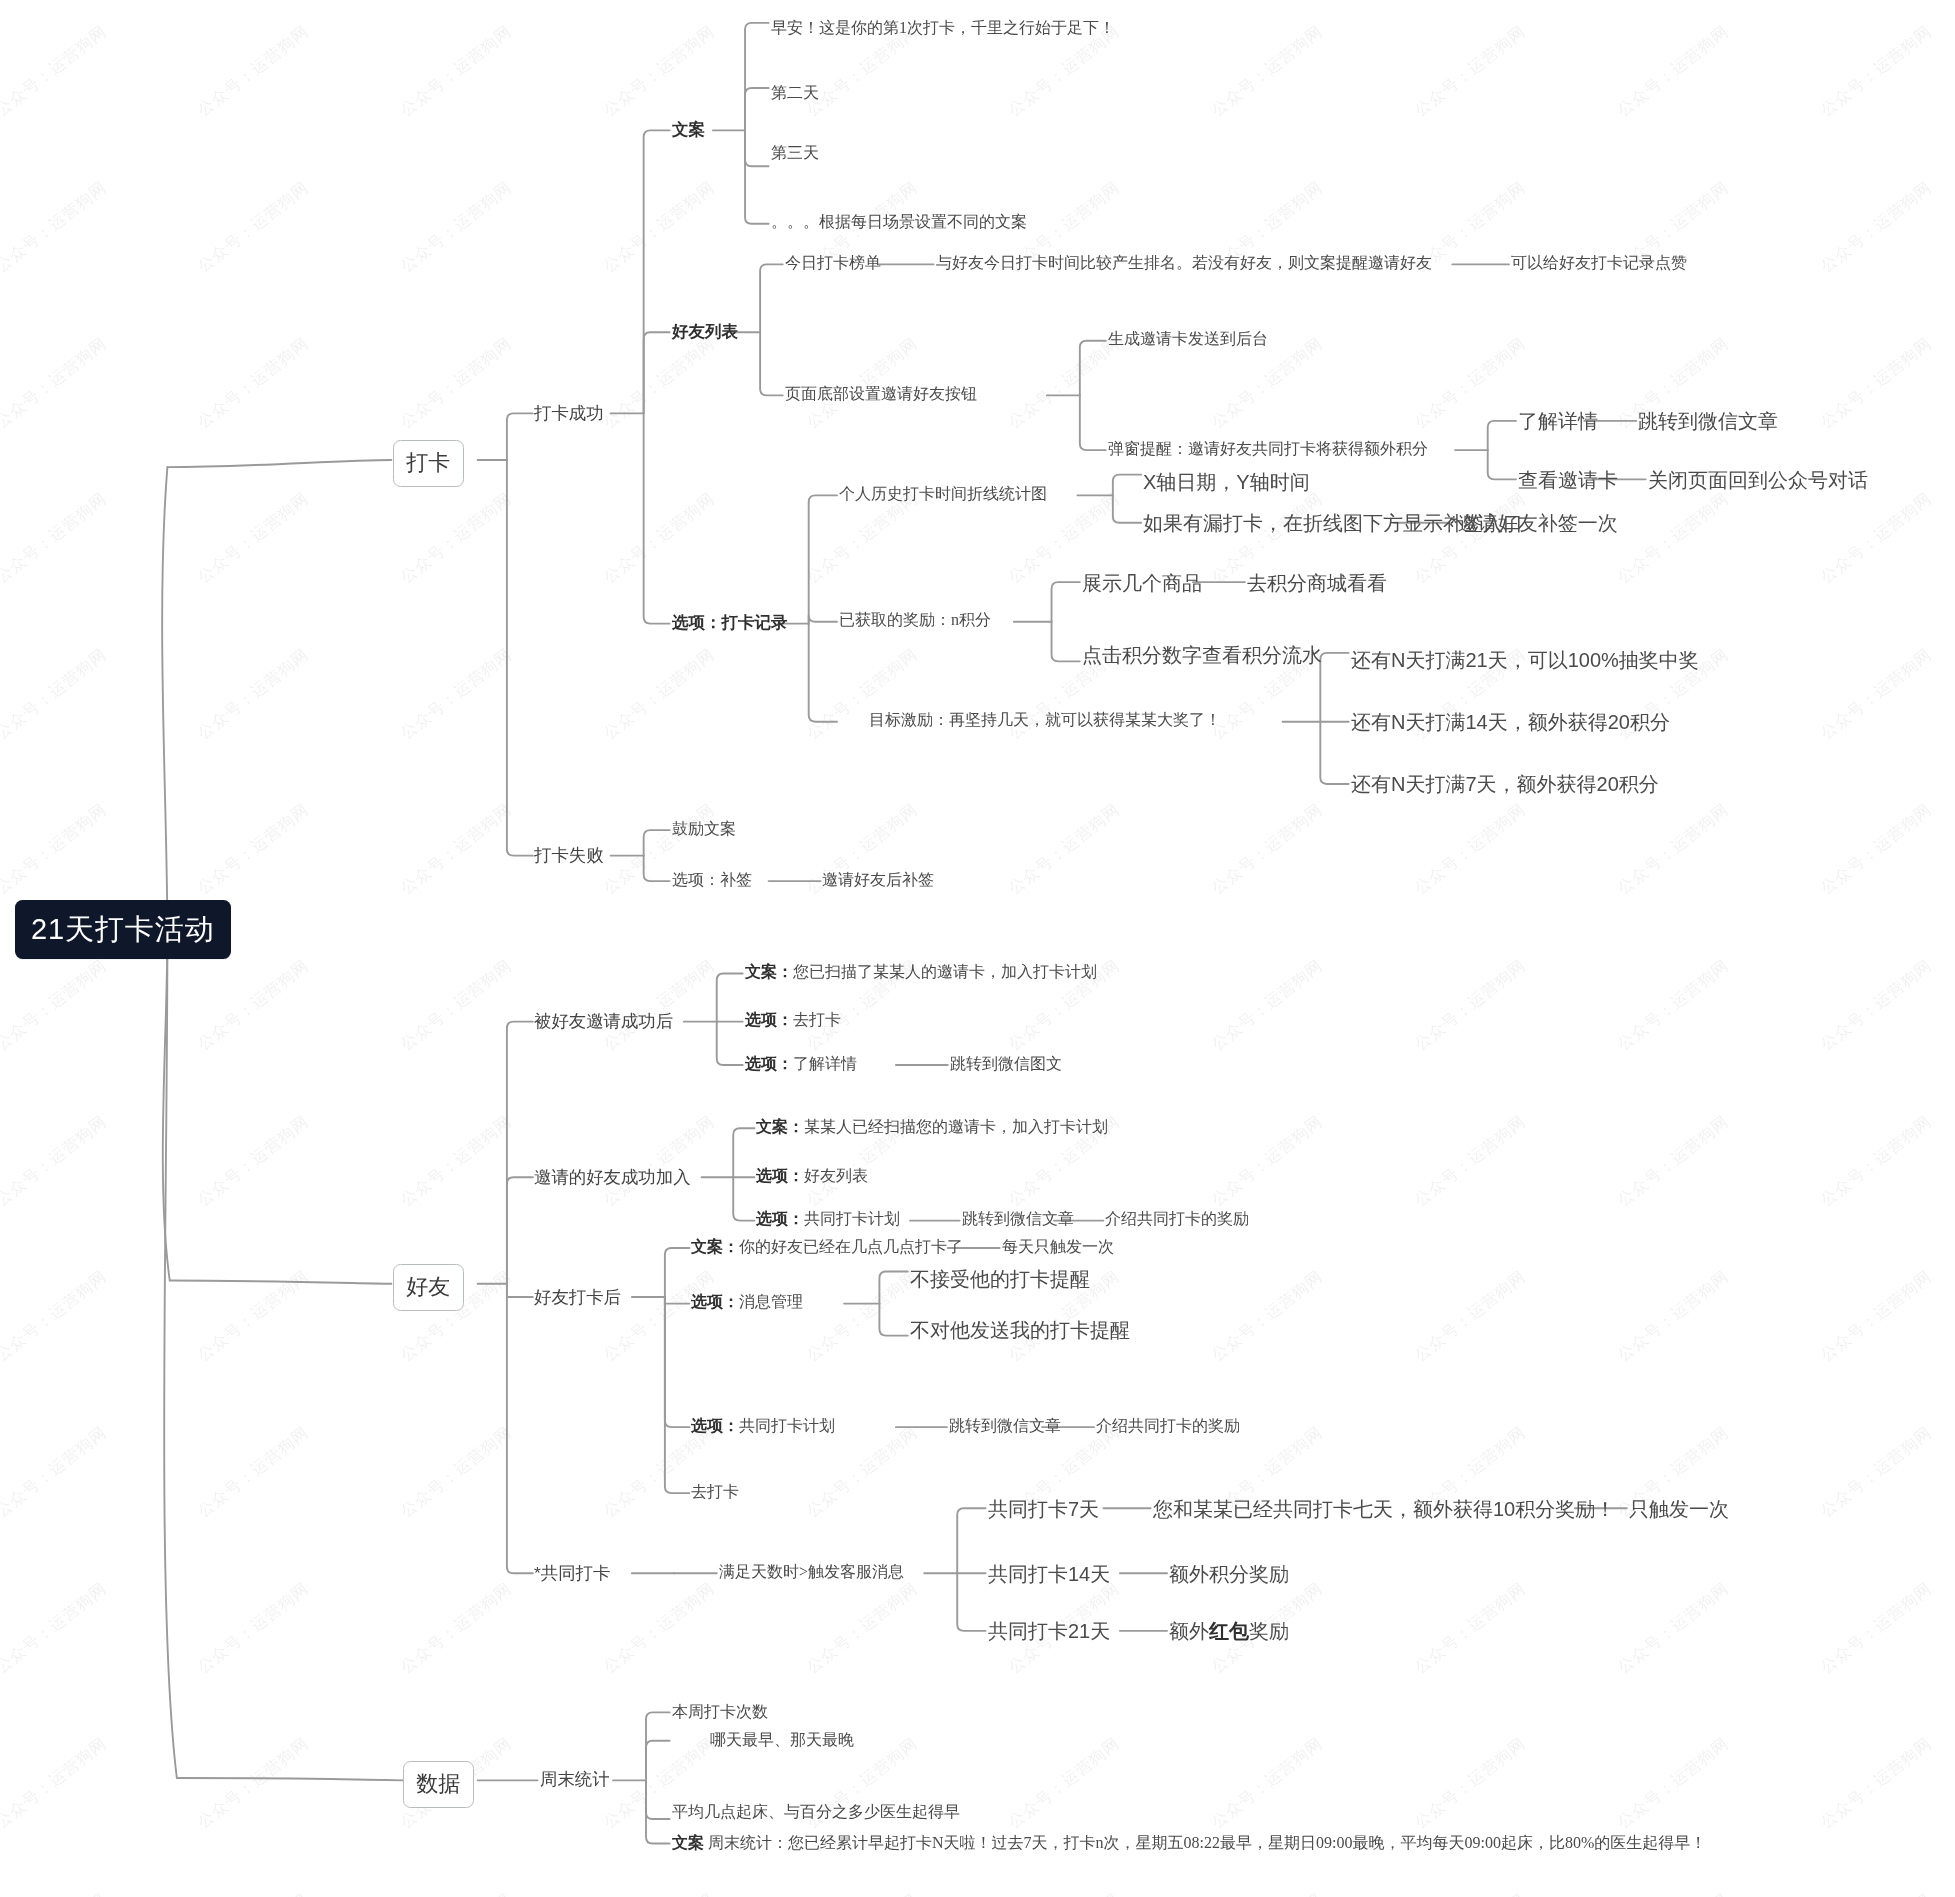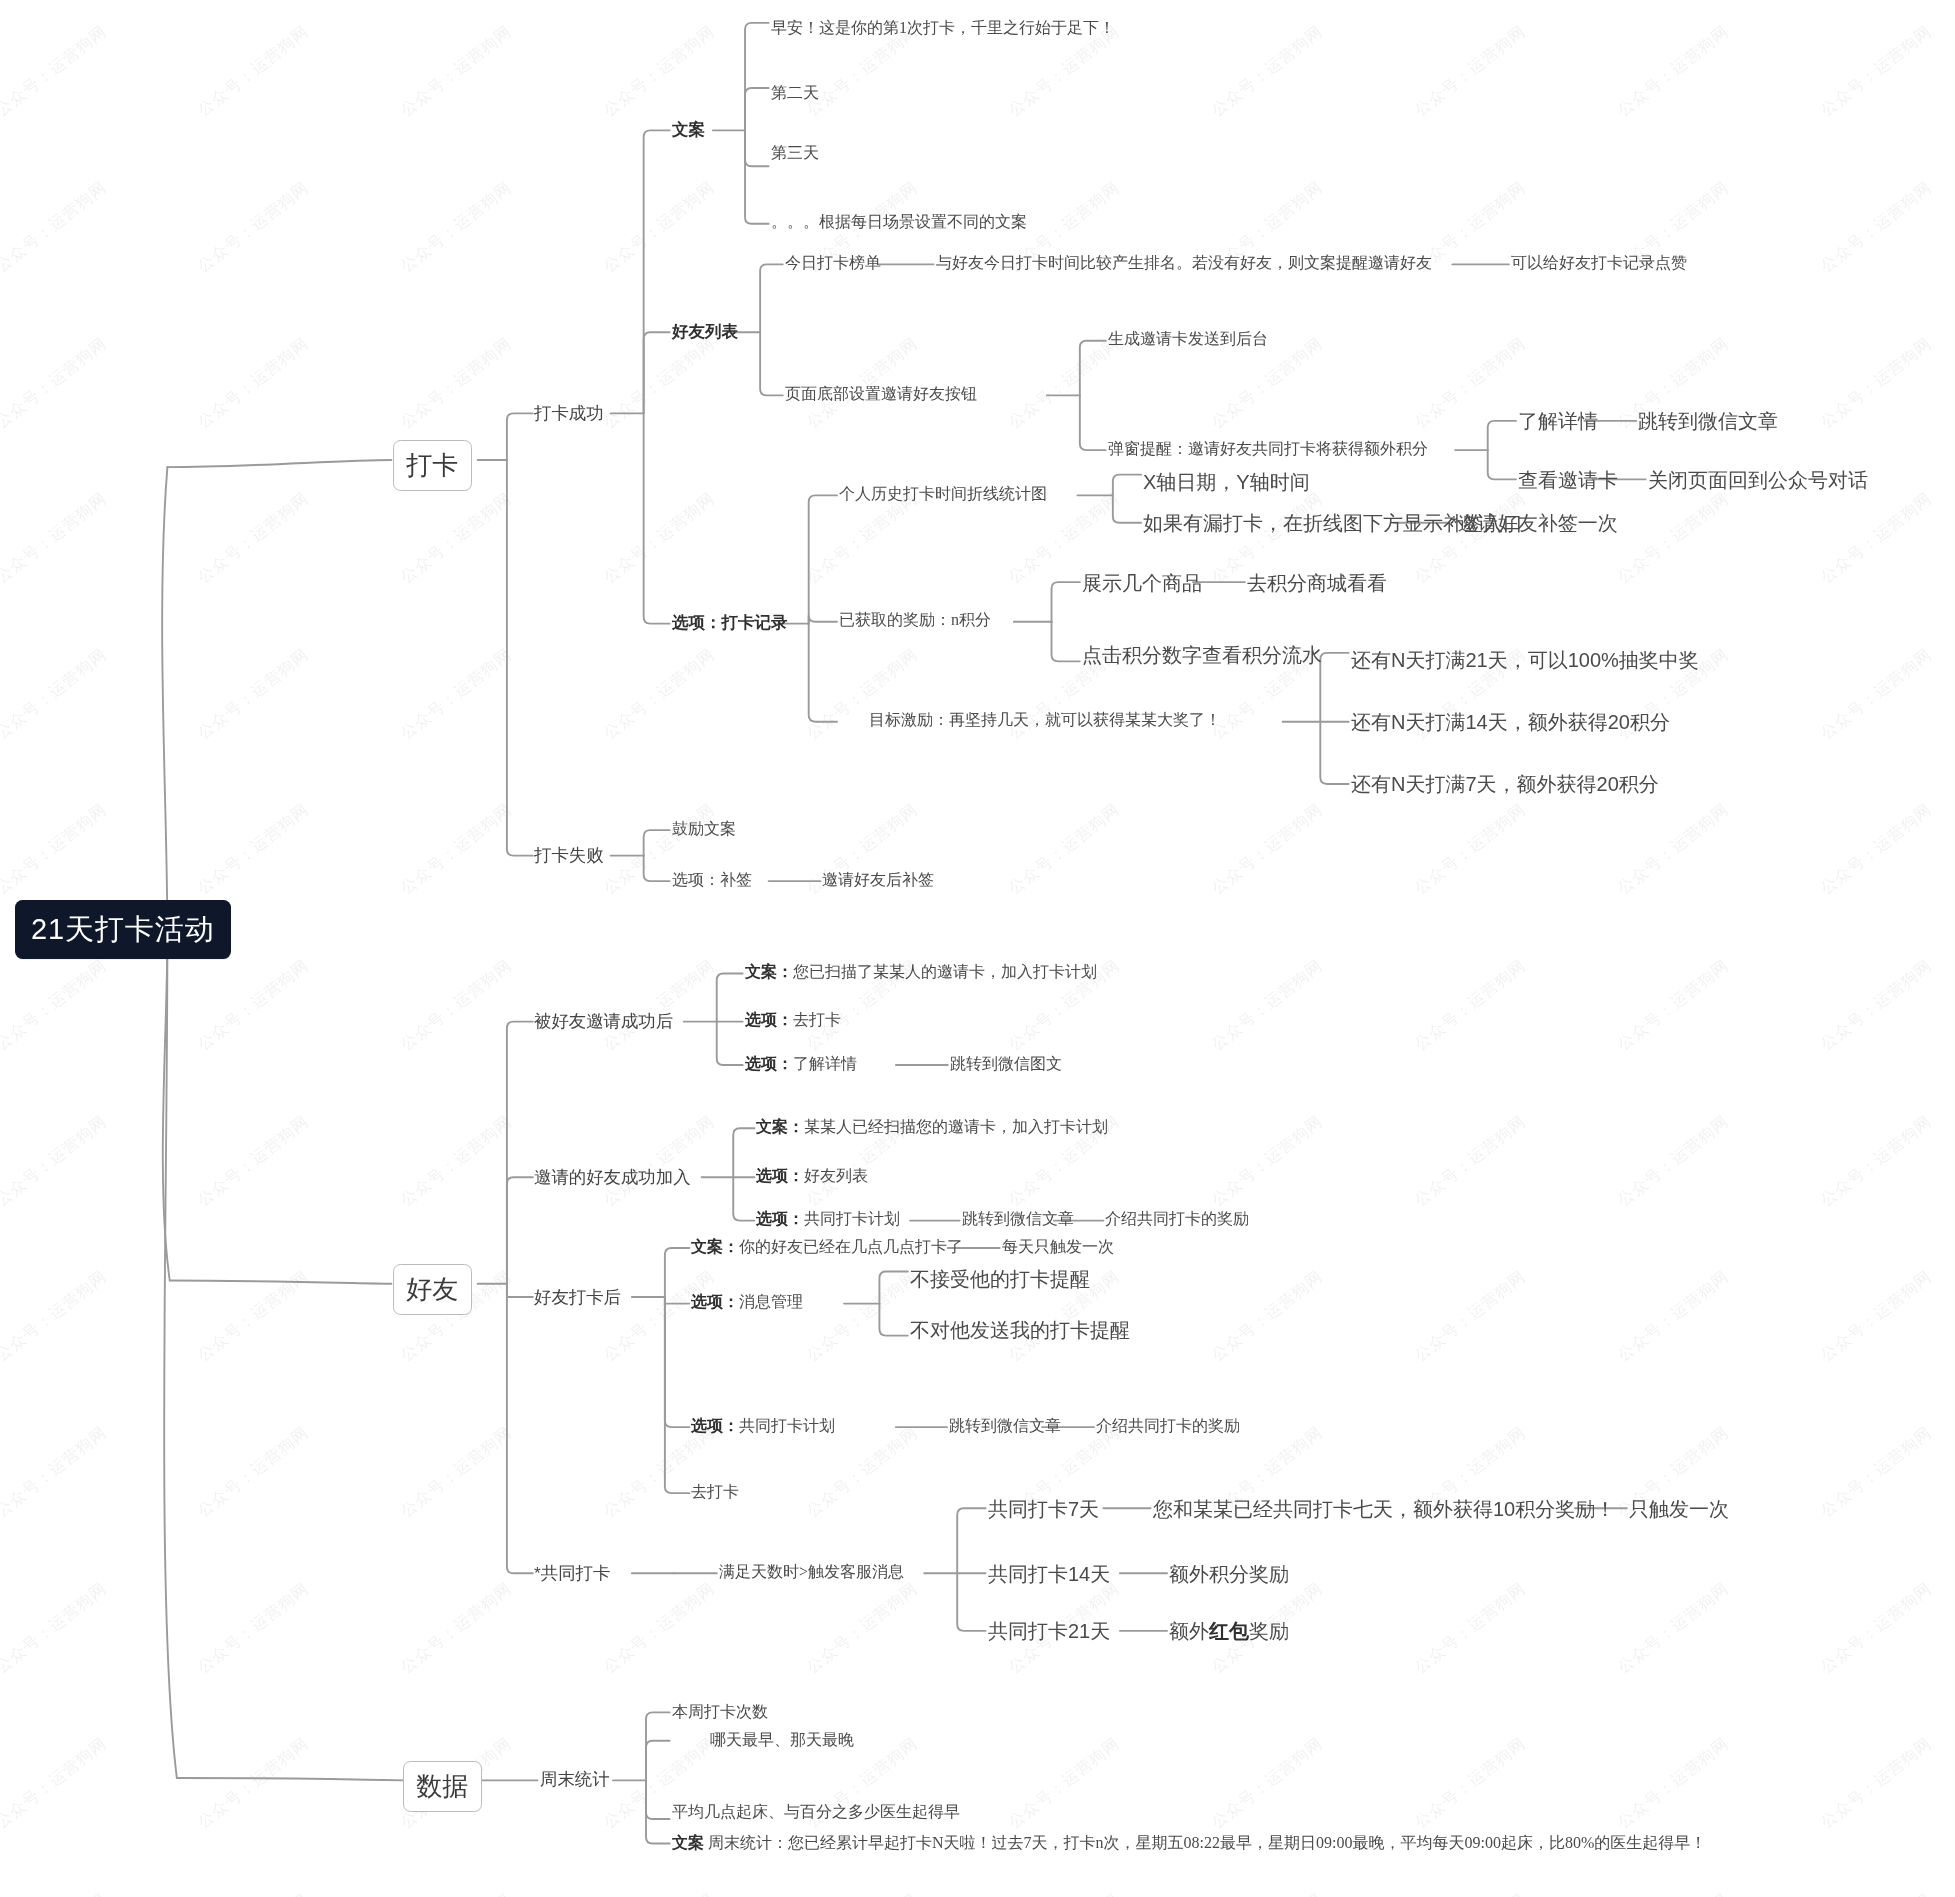--- a/index.html
+++ b/index.html
@@ -51,21 +51,21 @@
     padding:12.3px 16px;
     font-size:29px;
     letter-spacing:0.9px;
     box-shadow:0 0.5px 0.9px rgba(0,0,0,.06);
   }
   .lvl1{
     background:#ffffff;
     border:1.4px solid #b9bcbd;
     border-radius:7.5px;
     padding:9.4px 12.3px;
-    font-size:26px;
+    font-size:22px;
     color:#3a3a3a;
   }
   .lvl2{ font-size:17.4px; color:#434343; }
   .lvl3{ font-size:16.5px; color:#4a4a4a; }
   .lvl4{ font-size:16px; color:#4a4a4a;font-family:Liberation Serif, serif; }
   .lvl5{ font-size:20px; color:#4a4a4a; }
   .b{ font-weight:bold; color:#2f2f2f; }
   
   [data-interactable="true"]{ cursor:default; }
 </style>

